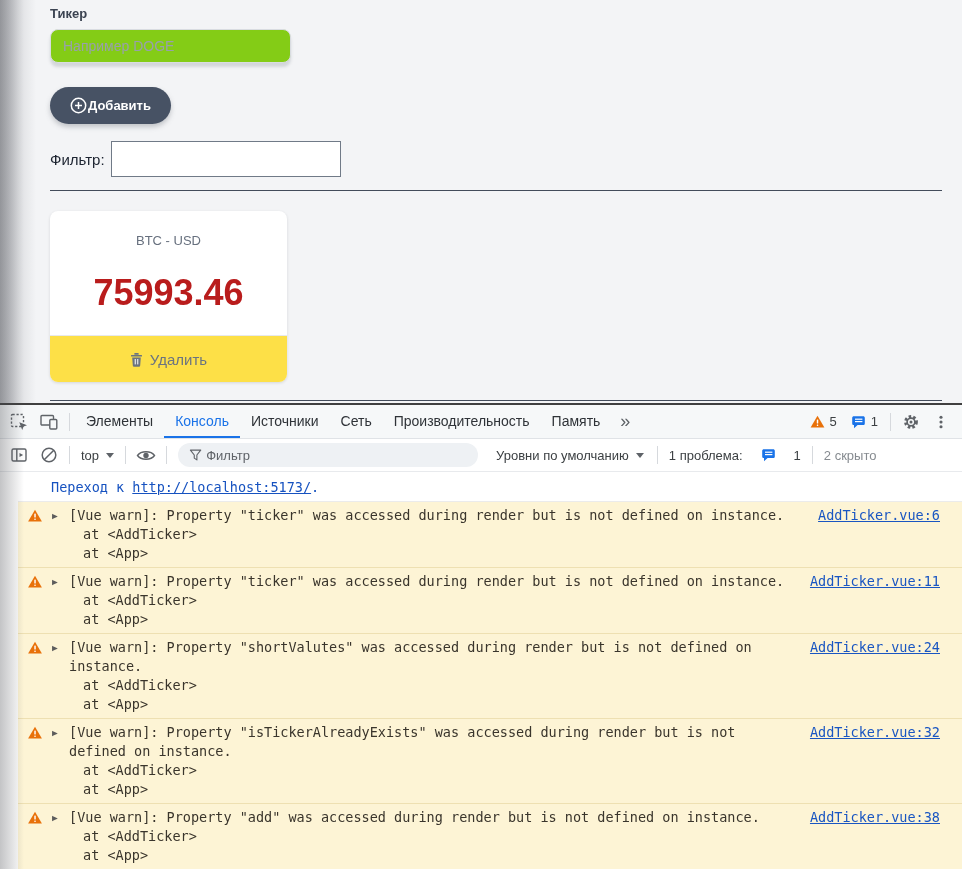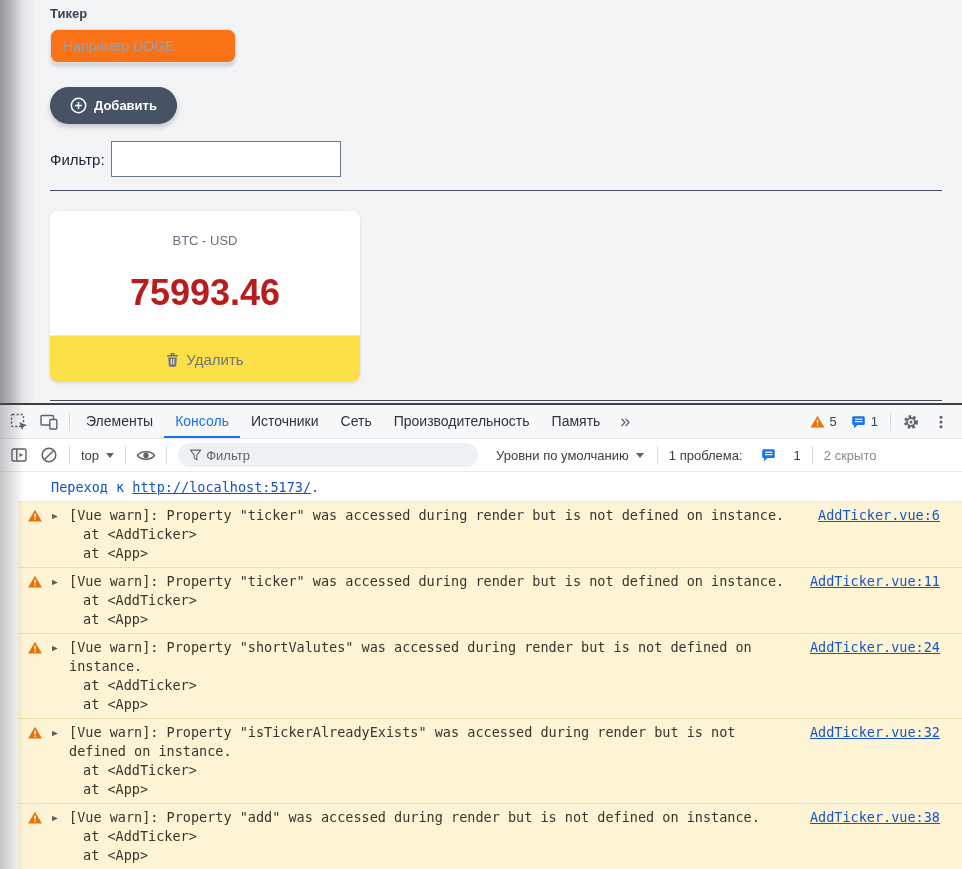--- a/index.html
+++ b/index.html
@@ -11,35 +11,35 @@
     background: linear-gradient(90deg, rgba(70,72,78,.32), rgba(70,72,78,0));
     pointer-events: none; z-index: 60; }
 
   
   .app { position: relative; height: 405px; background: #f3f4f6;
     border-bottom: 2px solid #404040; padding: 6px 20px 0 50px; }
   .shade-app { position: absolute; left: 0; top: 0; bottom: 0; width: 36px;
     background: linear-gradient(90deg, rgba(96,99,106,.40), rgba(96,99,106,.15) 50%, rgba(96,99,106,0));
     pointer-events: none; }
   .ticker-label { font-size: 13px; font-weight: bold; color: #3b4351; }
-  .ticker-input { display: block; margin-top: 8px; width: 186px; height: 34px;
+  .ticker-input { display: block; margin-top: 8px; width: 241px; height: 34px;
     border: 1px solid #d9dce1; border-radius: 8px; padding: 16px 12px; font-size: 14px;
-    font-family: "Liberation Sans", sans-serif; color: #333; background: #f97316;
+    font-family: "Liberation Sans", sans-serif; color: #333; background: #84cc16;
     box-shadow: 0 4px 3px rgba(140,145,155,.30); outline: none; }
   .ticker-input::placeholder { color: #98a0ab; }
-  .add-btn { margin-top: 24px; display: inline-flex; align-items: center; gap: 7px;
+  .add-btn { margin-top: 24px; display: inline-flex; align-items: center; gap: 1px;
     background: #475264; color: #fff; border: none; border-radius: 19px; height: 37px;
     padding: 0 20px; font-size: 13px; font-weight: bold; cursor: pointer;
     font-family: "Liberation Sans", sans-serif; box-shadow: 0 3px 5px rgba(100,105,115,.35); }
   .filter-row { margin-top: 17px; display: flex; align-items: center; gap: 6px;
     font-size: 15px; color: #1c2330; }
   .filter-input { width: 230px; height: 36px; border: 1px solid #707a87; background: #fff;
     font-size: 15px; padding: 0 8px; outline: none; font-family: "Liberation Sans", sans-serif; }
   hr.dark { border: none; border-top: 1px solid #434c5b; margin: 13px 0 0 0; width: 892px; }
-  .card { width: 310px; margin-top: 20px; background: #fff; border-radius: 8px;
+  .card { width: 237px; margin-top: 20px; background: #fff; border-radius: 8px;
     box-shadow: 0 1px 3px rgba(30,35,45,.14); overflow: hidden; }
   .card-top { padding: 22px 0 21px; text-align: center; }
   .card-pair { font-size: 13px; color: #67707e; }
   .card-price { margin-top: 24px; font-size: 36px; font-weight: bold; color: #b91c1c; }
   .card-bottom { border-top: 1px solid #e7e9ec; background: #fde047; height: 47px;
     display: flex; align-items: center; justify-content: center; gap: 7px;
     color: #6b7480; font-size: 15px; width: 100%; border-left:none;border-right:none;border-bottom:none;
     cursor: pointer; font-family: "Liberation Sans", sans-serif; }
 
   

